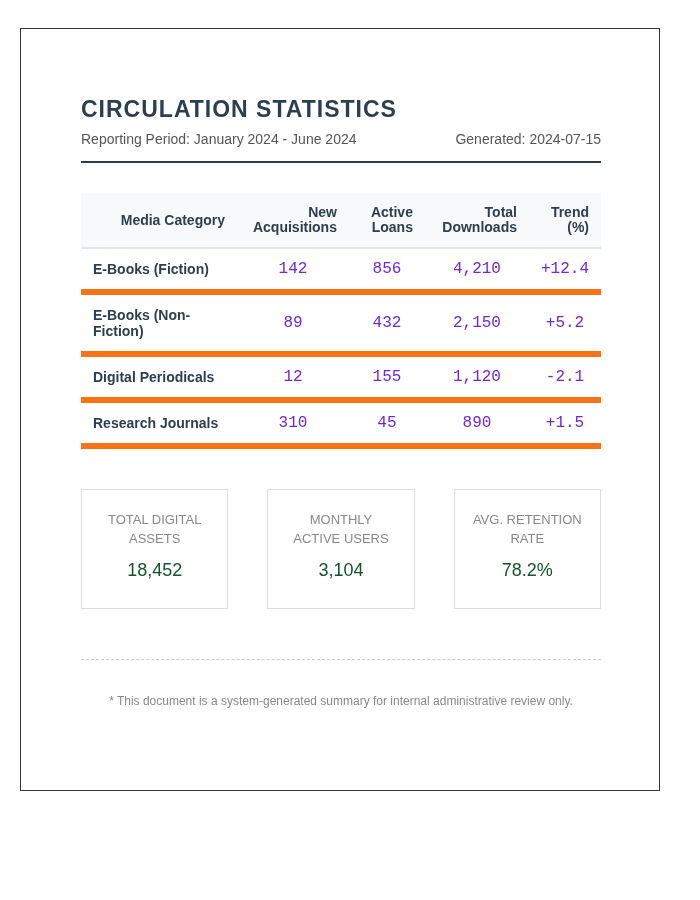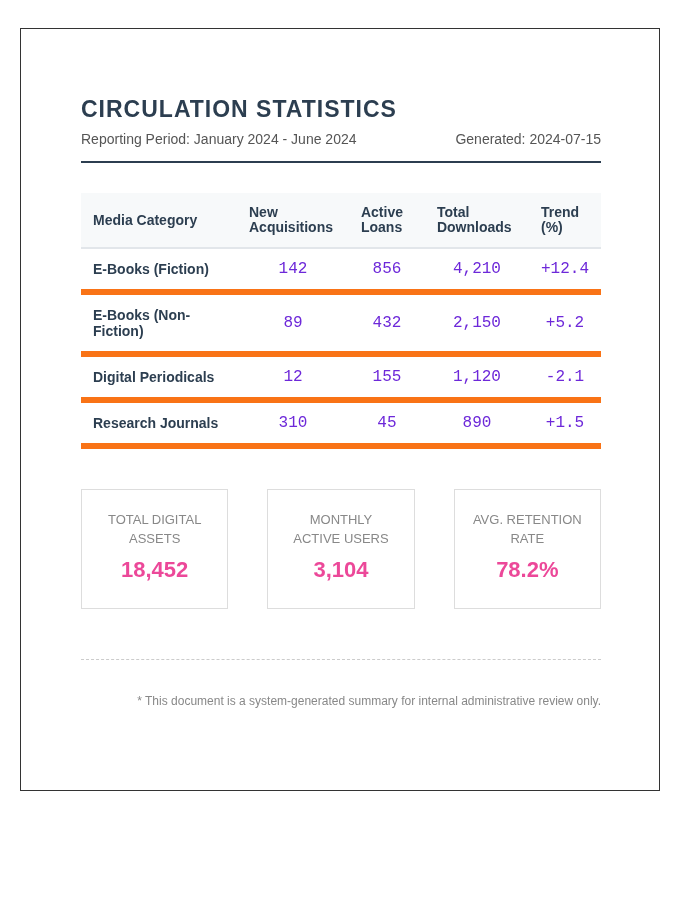--- a/index.html
+++ b/index.html
@@ -20,21 +20,21 @@
       font-size: 14px; color: #555555; margin-top: 7px; line-height: 18px;
     }
     .header-rule { height: 2px; background: #2c3e50; margin-top: 13px; }
 
     table.stats {
       width: 520px; border-collapse: collapse; margin-top: 30px;
       font-size: 14px;
     }
     table.stats thead th {
       background: #f7f9fa; color: #2c3e50; font-weight: bold;
-      text-align: left; font-size: 14px; line-height: 15px;
+      text-align: right; font-size: 14px; line-height: 15px;
       padding: 12px 12px; border-bottom: 2px solid #e2e6ea;
       height: 30px; vertical-align: middle;
     }
     table.stats tbody td {
       border-bottom: 6px solid #f97316; padding: 0 12px;
       height: 40px; vertical-align: middle;
     }
     table.stats tbody tr.tall td { height: 56px; }
     td.cat { font-weight: bold; color: #2c3e50; line-height: 16px; width: 132px; }
     td.num {
@@ -46,27 +46,27 @@
     .card {
       width: 160px; height: 120px; box-sizing: border-box;
       border: 1px solid #dddddd; text-align: center;
       padding-top: 20px;
     }
     .card-label {
       font-size: 13px; color: #888888; text-transform: uppercase;
       line-height: 19px; padding: 0 18px;
     }
     .card-value {
-      font-size: 22px; font-weight: bold; color: #ec4899;
+      font-size: 18px; font-weight: normal; color: #14532d;
       margin-top: 9px; line-height: 26px;
     }
 
     .dash-rule { border-top: 1px dashed #cccccc; margin-top: 50px; }
     .footnote {
-      text-align: right; font-size: 12px; color: #888888; margin-top: 34px;
+      text-align: center; font-size: 12px; color: #888888; margin-top: 34px;
     }
   </style>
 </head>
 <body>
 
 <div class="frame">
   <div class="content">
 
     <h1 class="title">CIRCULATION STATISTICS</h1>
     <div class="meta-row">

